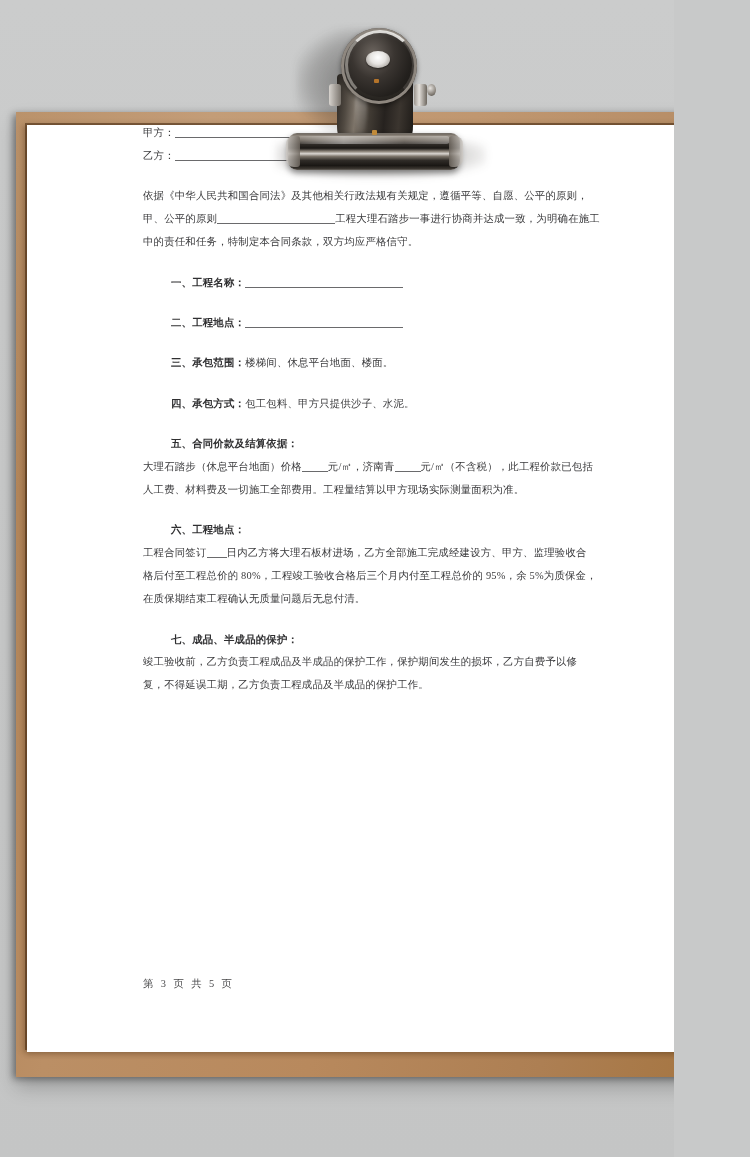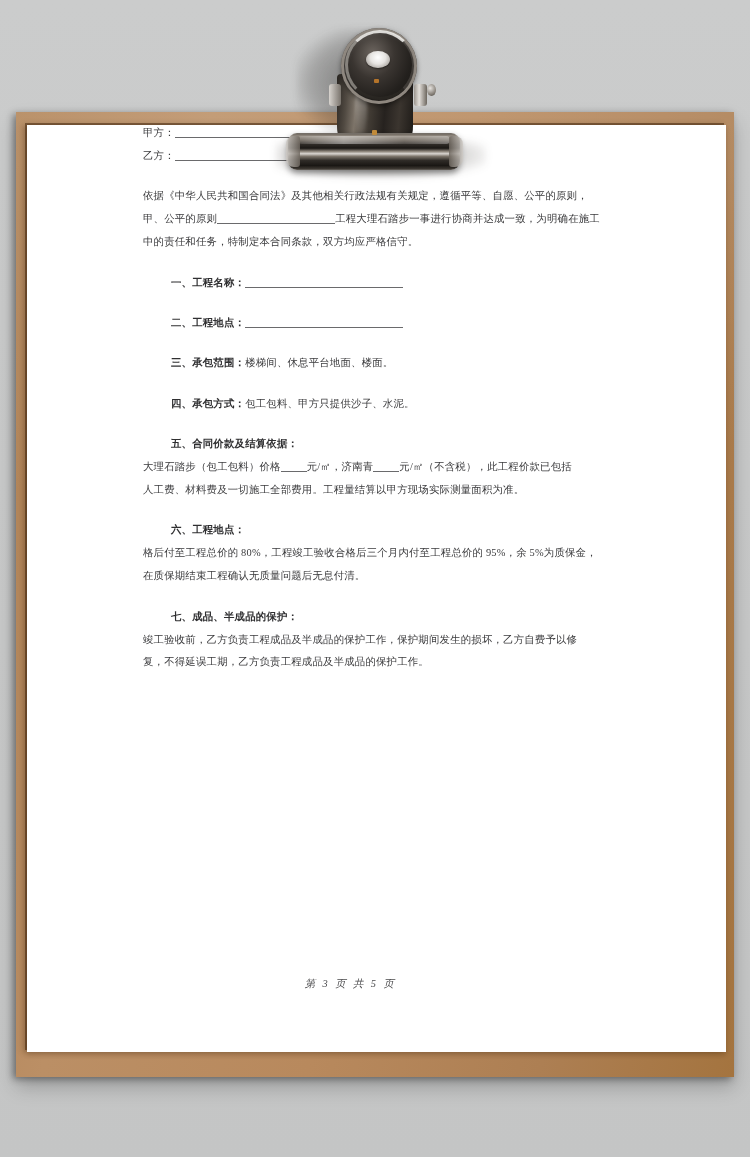--- a/index.html
+++ b/index.html
@@ -10,21 +10,21 @@
     width: 750px;
     height: 1157px;
     overflow: hidden;
     background: #c8c9c9;
     font-family: "Liberation Serif", "DejaVu Serif", serif;
     -webkit-font-smoothing: antialiased;
   }
 
   .scene {
     position: relative;
-    width: 750px;
+    width: 674px;
     height: 1157px;
     background: linear-gradient(180deg, #cbcccc 0%, #c7c8c8 55%, #c4c5c5 100%);
     overflow: hidden;
   }
 
   
   .board {
     position: absolute;
     left: 16px;
     top: 112px;
@@ -83,25 +83,23 @@
   .fill-mid  { width: 158px; }
   .fill-para { width: 118px; }
   .fill-sm   { width: 26px; }
   .fill-xs   { width: 20px; }
 
   .footer {
     position: absolute;
     left: 0;
     top: 851px;
     width: 415px;
-    text-align: center;
     font-size: 10.4px;
     color: #4a4a4c;
     letter-spacing: 2.4px;
-    font-style: italic;
   }
 
   
   .clip { position: absolute; left: 0; top: 0; width: 750px; height: 200px; }
 
   .clip-shadow-wall {
     position: absolute;
     left: 296px;
     top: 28px;
     width: 110px;
@@ -329,28 +327,31 @@
       <div class="line">
         <span class="hd">四、承包方式：</span><span>包工包料、甲方只提供沙子、水泥。</span>
       </div>
     </div>
 
     <div class="para blk-lg">
       <div class="line">
         <span class="hd">五、合同价款及结算依据：</span>
       </div>
       <div class="line">
-        <span>大理石踏步（包工包料）价格</span><span class="fill fill-sm"></span><span>元/㎡，济南青</span><span class="fill fill-sm"></span><span>元/㎡（不含税），此工程价款已包括</span>
+        <span>大理石踏步（休息平台地面）价格</span><span class="fill fill-sm"></span><span>元/㎡，济南青</span><span class="fill fill-sm"></span><span>元/㎡（不含税），此工程价款已包括</span>
       </div>
       <div class="line">人工费、材料费及一切施工全部费用。工程量结算以甲方现场实际测量面积为准。</div>
     </div>
 
     <div class="para blk-lg">
       <div class="line">
         <span class="hd">六、工程地点：</span>
+      </div>
+      <div class="line">
+        <span>工程合同签订</span><span class="fill fill-xs"></span><span>日内乙方将大理石板材进场，乙方全部施工完成经建设方、甲方、监理验收合</span>
       </div>
       <div class="line">格后付至工程总价的 80%，工程竣工验收合格后三个月内付至工程总价的 95%，余 5%为质保金，</div>
       <div class="line">在质保期结束工程确认无质量问题后无息付清。</div>
     </div>
 
     <div class="para blk-lg">
       <div class="line">
         <span class="hd">七、成品、半成品的保护：</span>
       </div>
       <div class="line">竣工验收前，乙方负责工程成品及半成品的保护工作，保护期间发生的损坏，乙方自费予以修</div>

